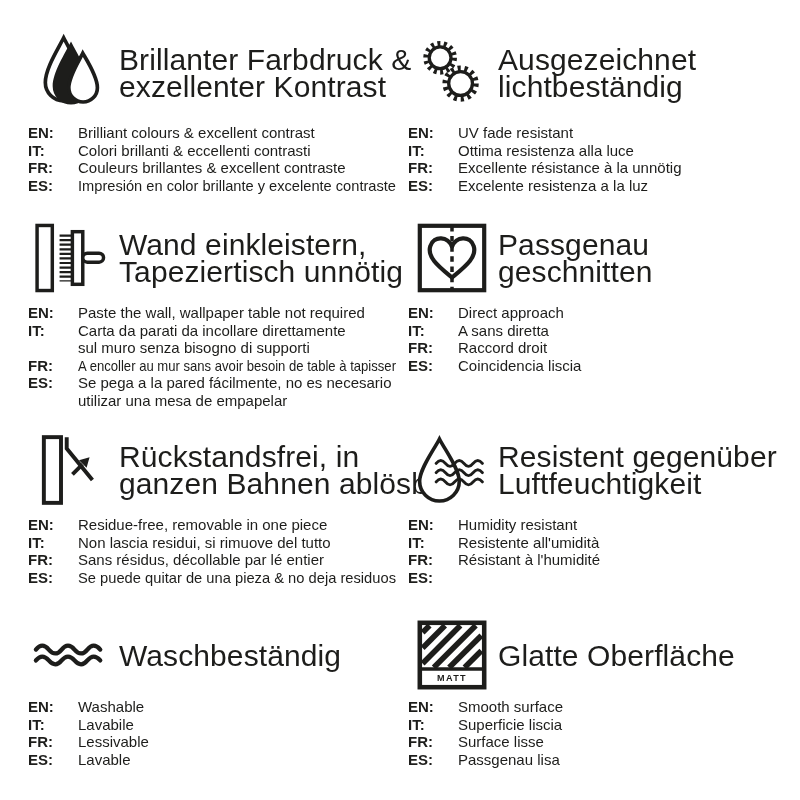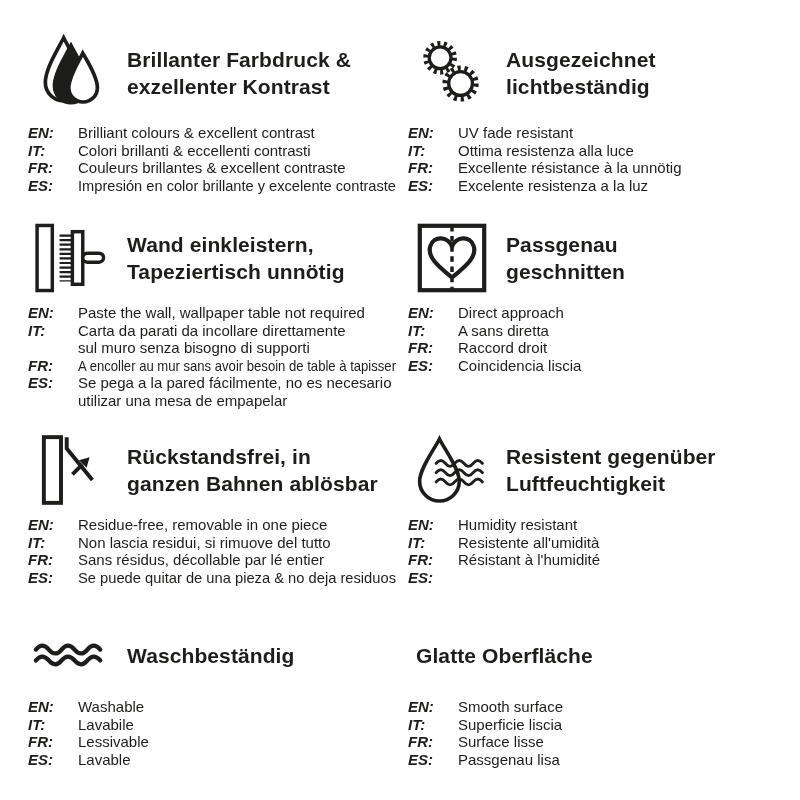--- a/index.html
+++ b/index.html
@@ -8,24 +8,24 @@
   .section{box-sizing:border-box;}
   .col-left{padding-left:28px;}
   .col-right{padding-left:8px;}
   .sec-header{display:flex;align-items:center;}
   .r1 .sec-header{height:94px;}
   .r2 .sec-header,.r3 .sec-header{height:84px;}
   .r4 .sec-header{height:78px;}
   .icon-box{flex:0 0 auto;display:flex;align-items:center;justify-content:center;width:78px;margin-right:9px;}
   .col-left .icon-box{margin-left:4px;}
   .col-right .icon-box{width:74px;margin-left:7px;}
-  .sec-title{font-weight:bold;font-size:21px;line-height:27px;margin:8px;white-space:pre;letter-spacing:.1px;}
+  .sec-title{font-weight:normal;font-size:30px;line-height:27px;margin:0;white-space:pre;letter-spacing:.1px;}
   .langs{margin-top:4px;}
   .lang-row{display:flex;font-size:15px;line-height:17.5px;}
-  .lang-label{font-weight:bold;width:50px;flex:0 0 auto;font-style:italic;}
+  .lang-label{font-weight:bold;width:50px;flex:0 0 auto;}
   .lang-text{white-space:pre;}
   svg{display:block;}
 </style>
 </head>
 <body style="color: rgb(29, 29, 27); background: rgb(255, 255, 255);">
 
 <div class="grid" id="grid">
   <section class="section col-left r1">
     <div class="sec-header">
       <div class="icon-box">
@@ -269,20 +269,35 @@
 
   <div class="lang-row">
     <span class="lang-label">ES:</span>
     <span class="lang-text">Lavable</span>
   </div>
 </div>
   </section>
 
   <section class="section col-right r4">
     <div class="sec-header">
+      <div class="icon-box">
+          <svg width="70" height="70" viewBox="0 0 100 100" xmlns="http://www.w3.org/2000/svg" fill="none">
+            <rect x="4" y="4" width="92" height="92" stroke="#1d1d1b" stroke-width="6.5"></rect>
+            <line x1="4" y1="70" x2="96" y2="70" stroke="#1d1d1b" stroke-width="5"></line>
+            <g stroke="#1d1d1b" stroke-width="8">
+              <line x1="8" y1="18" x2="18" y2="8"></line>
+              <line x1="8" y1="40" x2="40" y2="8"></line>
+              <line x1="8" y1="62" x2="62" y2="8"></line>
+              <line x1="24" y1="68" x2="84" y2="8"></line>
+              <line x1="46" y1="68" x2="92" y2="22"></line>
+              <line x1="68" y1="68" x2="92" y2="44"></line>
+            </g>
+            <text x="50" y="87" text-anchor="middle" font-size="13" font-weight="bold" letter-spacing="2" fill="#1d1d1b" font-family="Liberation Sans, sans-serif">MATT</text>
+          </svg>
+        </div>
       <h2 class="sec-title">Glatte Oberfläche</h2>
     </div>
     <div class="langs">
   <div class="lang-row">
     <span class="lang-label">EN:</span>
     <span class="lang-text">Smooth surface</span>
   </div>
 
   <div class="lang-row">
     <span class="lang-label">IT:</span>

